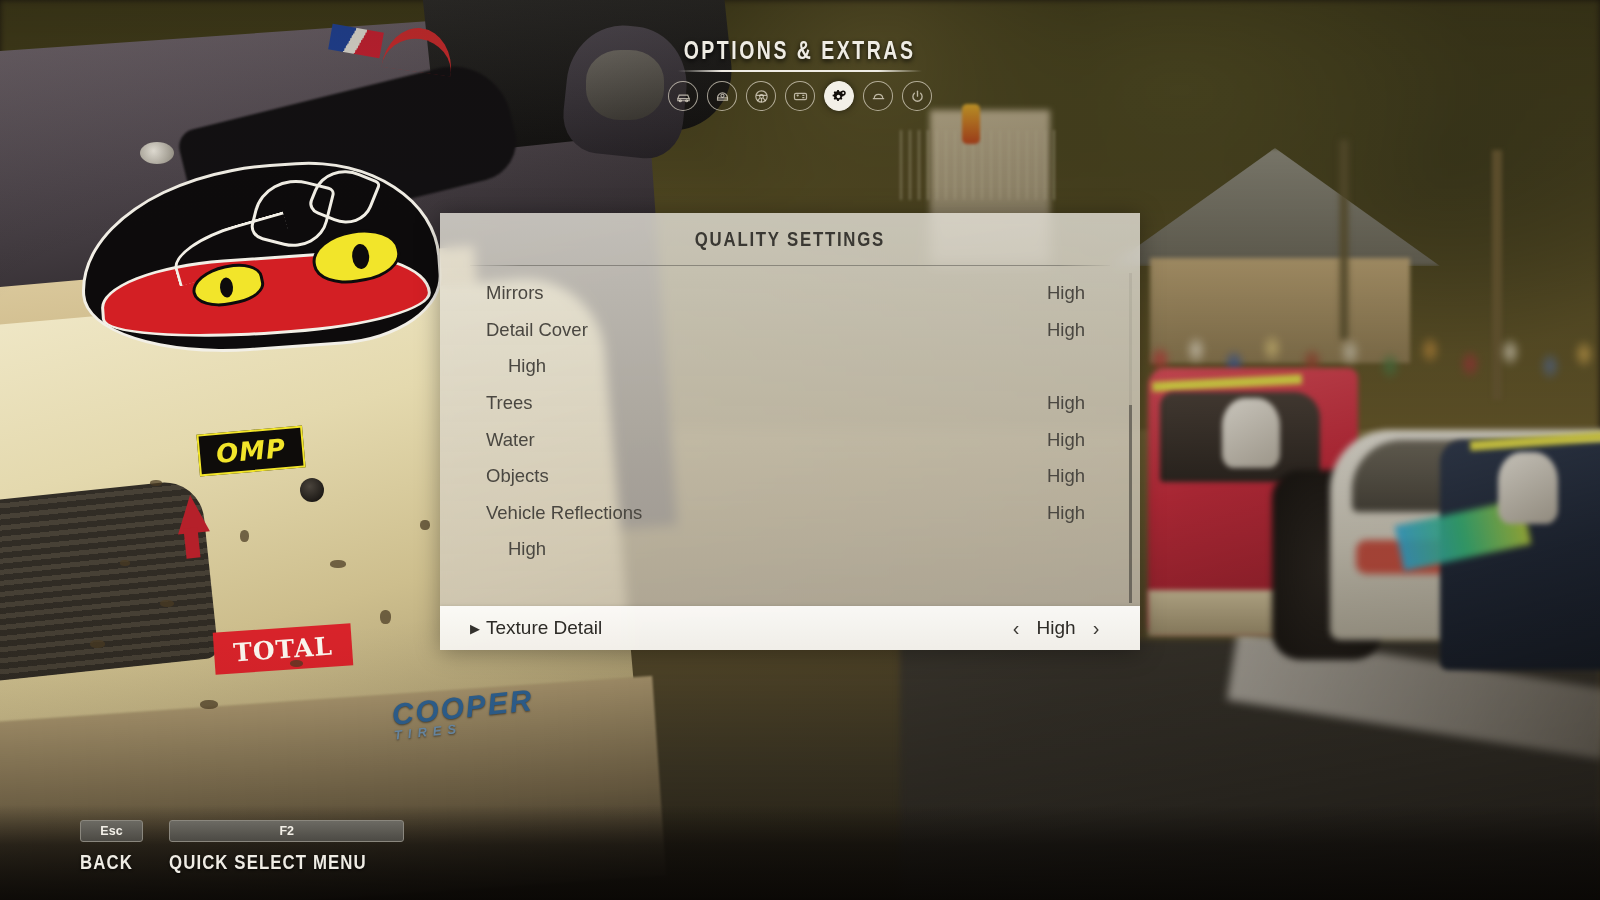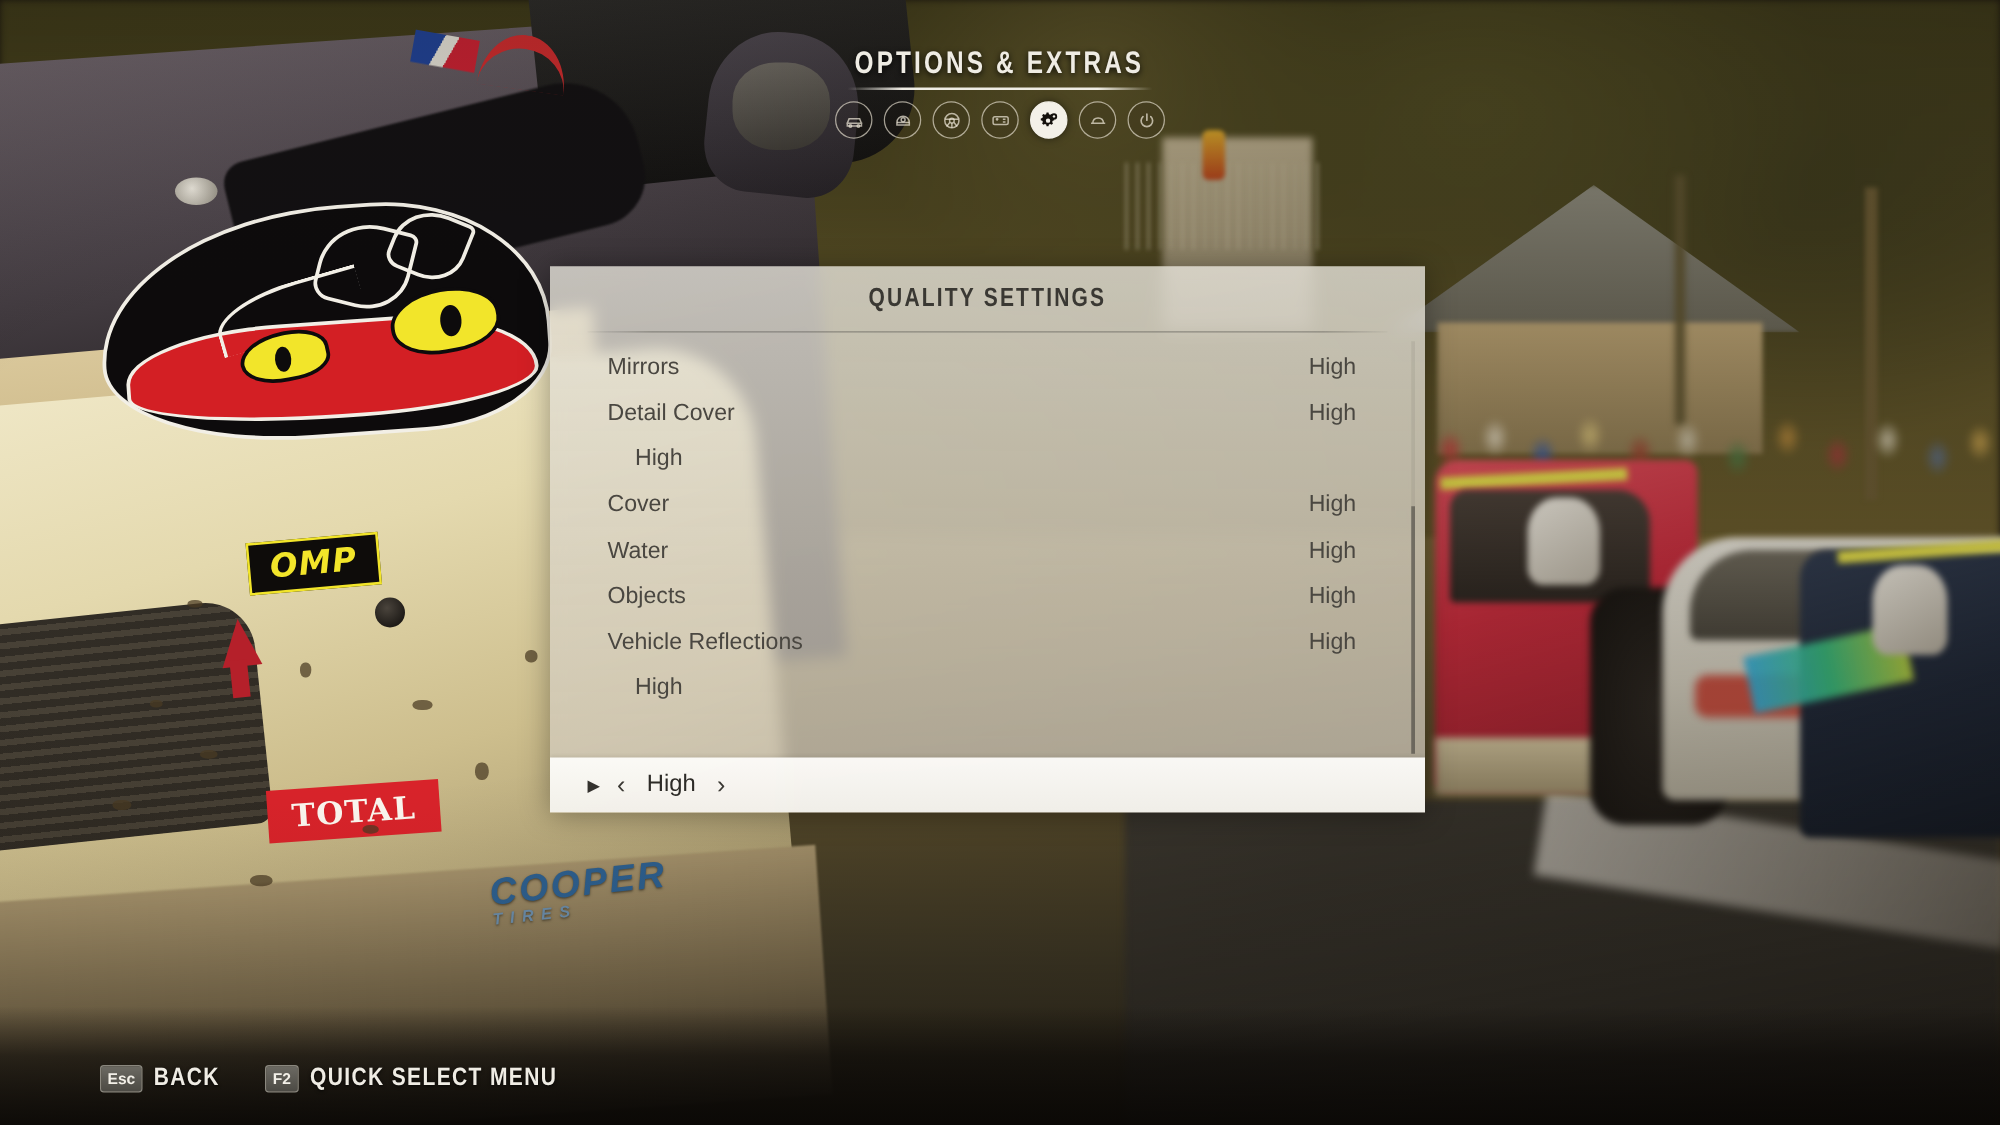--- a/index.html
+++ b/index.html
@@ -412,21 +412,21 @@
     background:rgba(74,71,65,.62); z-index:27;
   }
 
   
   #footer{
     position:absolute; left:0; bottom:0; width:1600px; height:95px;
     background:linear-gradient(180deg,rgba(10,8,6,0) 0%,rgba(10,8,6,.62) 42%,rgba(8,6,4,.88) 100%);
     display:flex; align-items:flex-end; z-index:20;
   }
   #footbar{ display:flex; align-items:center; gap:26px; padding:0 0 26px 80px; }
-  .hint{ display:flex; align-items:center; gap:9px; }
+  .hint{ display:flex; gap:9px;flex-direction:column; }
   .key{
     min-width:26px; height:22px; padding:0 5px;
     background:linear-gradient(180deg,#6c6a63,#4c4a44);
     border:1px solid #8a877e; border-radius:3px;
     color:#f2efe7; font-size:12.5px; font-weight:bold;
     display:flex; align-items:center; justify-content:center;
     font-family:"Liberation Sans", sans-serif;
   }
   .hint-label{
     color:#efece4; font-size:20px; letter-spacing:1.3px; font-weight:600;
@@ -604,21 +604,21 @@
         <span class="arrow"></span>
       </div>
       <div class="row">
         <span class="caret"></span>
         <span class="arrow"></span>
         <span class="value">High</span>
         <span class="arrow"></span>
       </div>
       <div class="row">
         <span class="caret"></span>
-        <span class="label">Cover</span>
+        <span class="label">Trees</span>
         <span class="arrow"></span>
         <span class="value">High</span>
         <span class="arrow"></span>
       </div>
       <div class="row">
         <span class="caret"></span>
         <span class="label">Water</span>
         <span class="arrow"></span>
         <span class="value">High</span>
         <span class="arrow"></span>
@@ -638,20 +638,21 @@
         <span class="arrow"></span>
       </div>
       <div class="row">
         <span class="caret"></span>
         <span class="arrow"></span>
         <span class="value">High</span>
         <span class="arrow"></span>
       </div>
       <div class="row selected">
         <span class="caret">▶</span>
+        <span class="label">Texture Detail</span>
         <span class="arrow">‹</span>
         <span class="value">High</span>
         <span class="arrow">›</span>
       </div>
     </div>
 
   <div id="scrolltrack"></div>
   <div id="scrollthumb"></div>
 </div>
 

